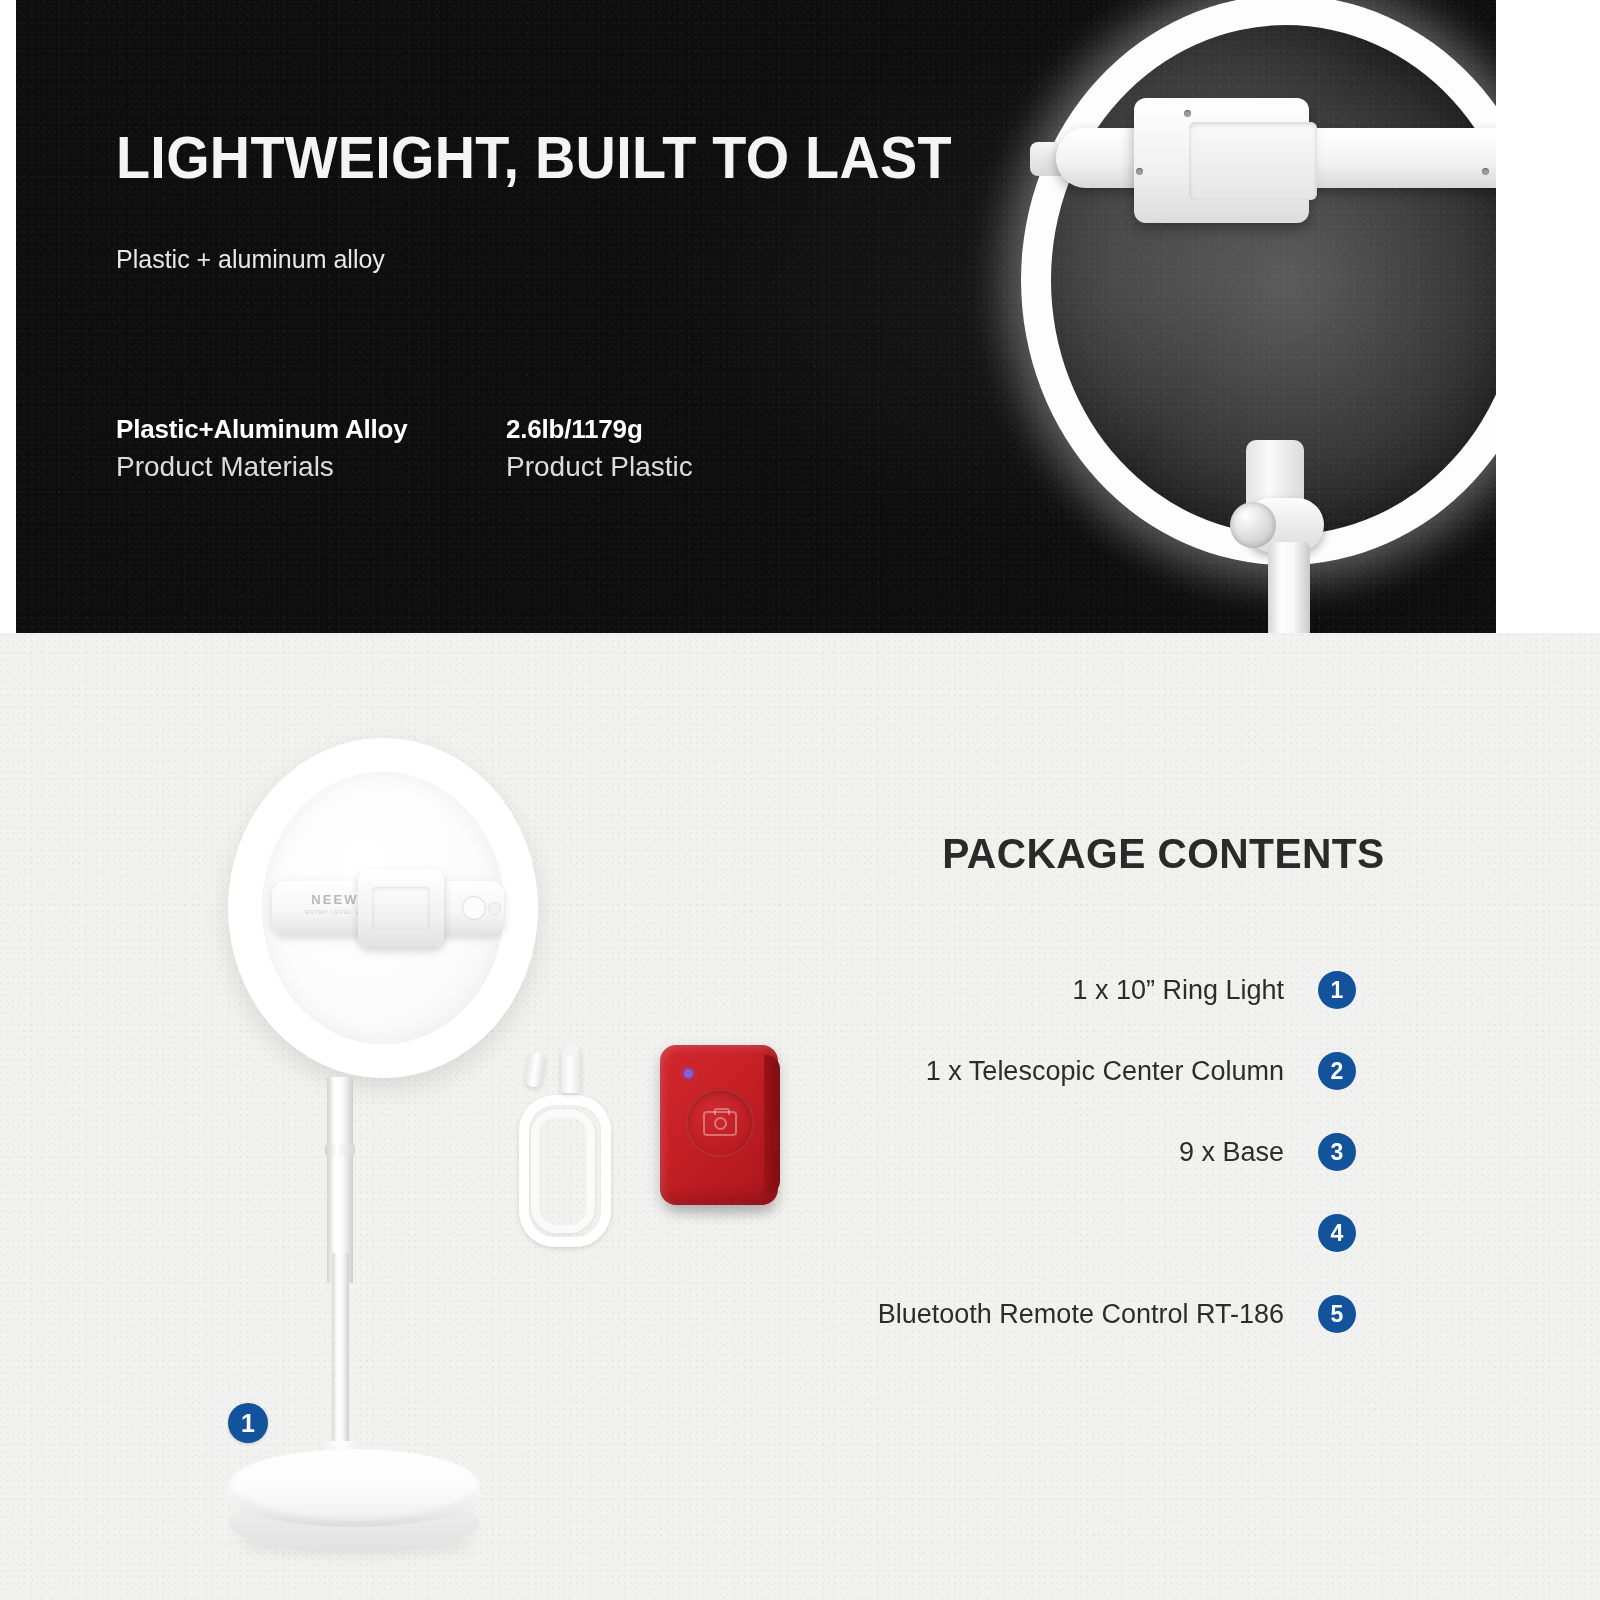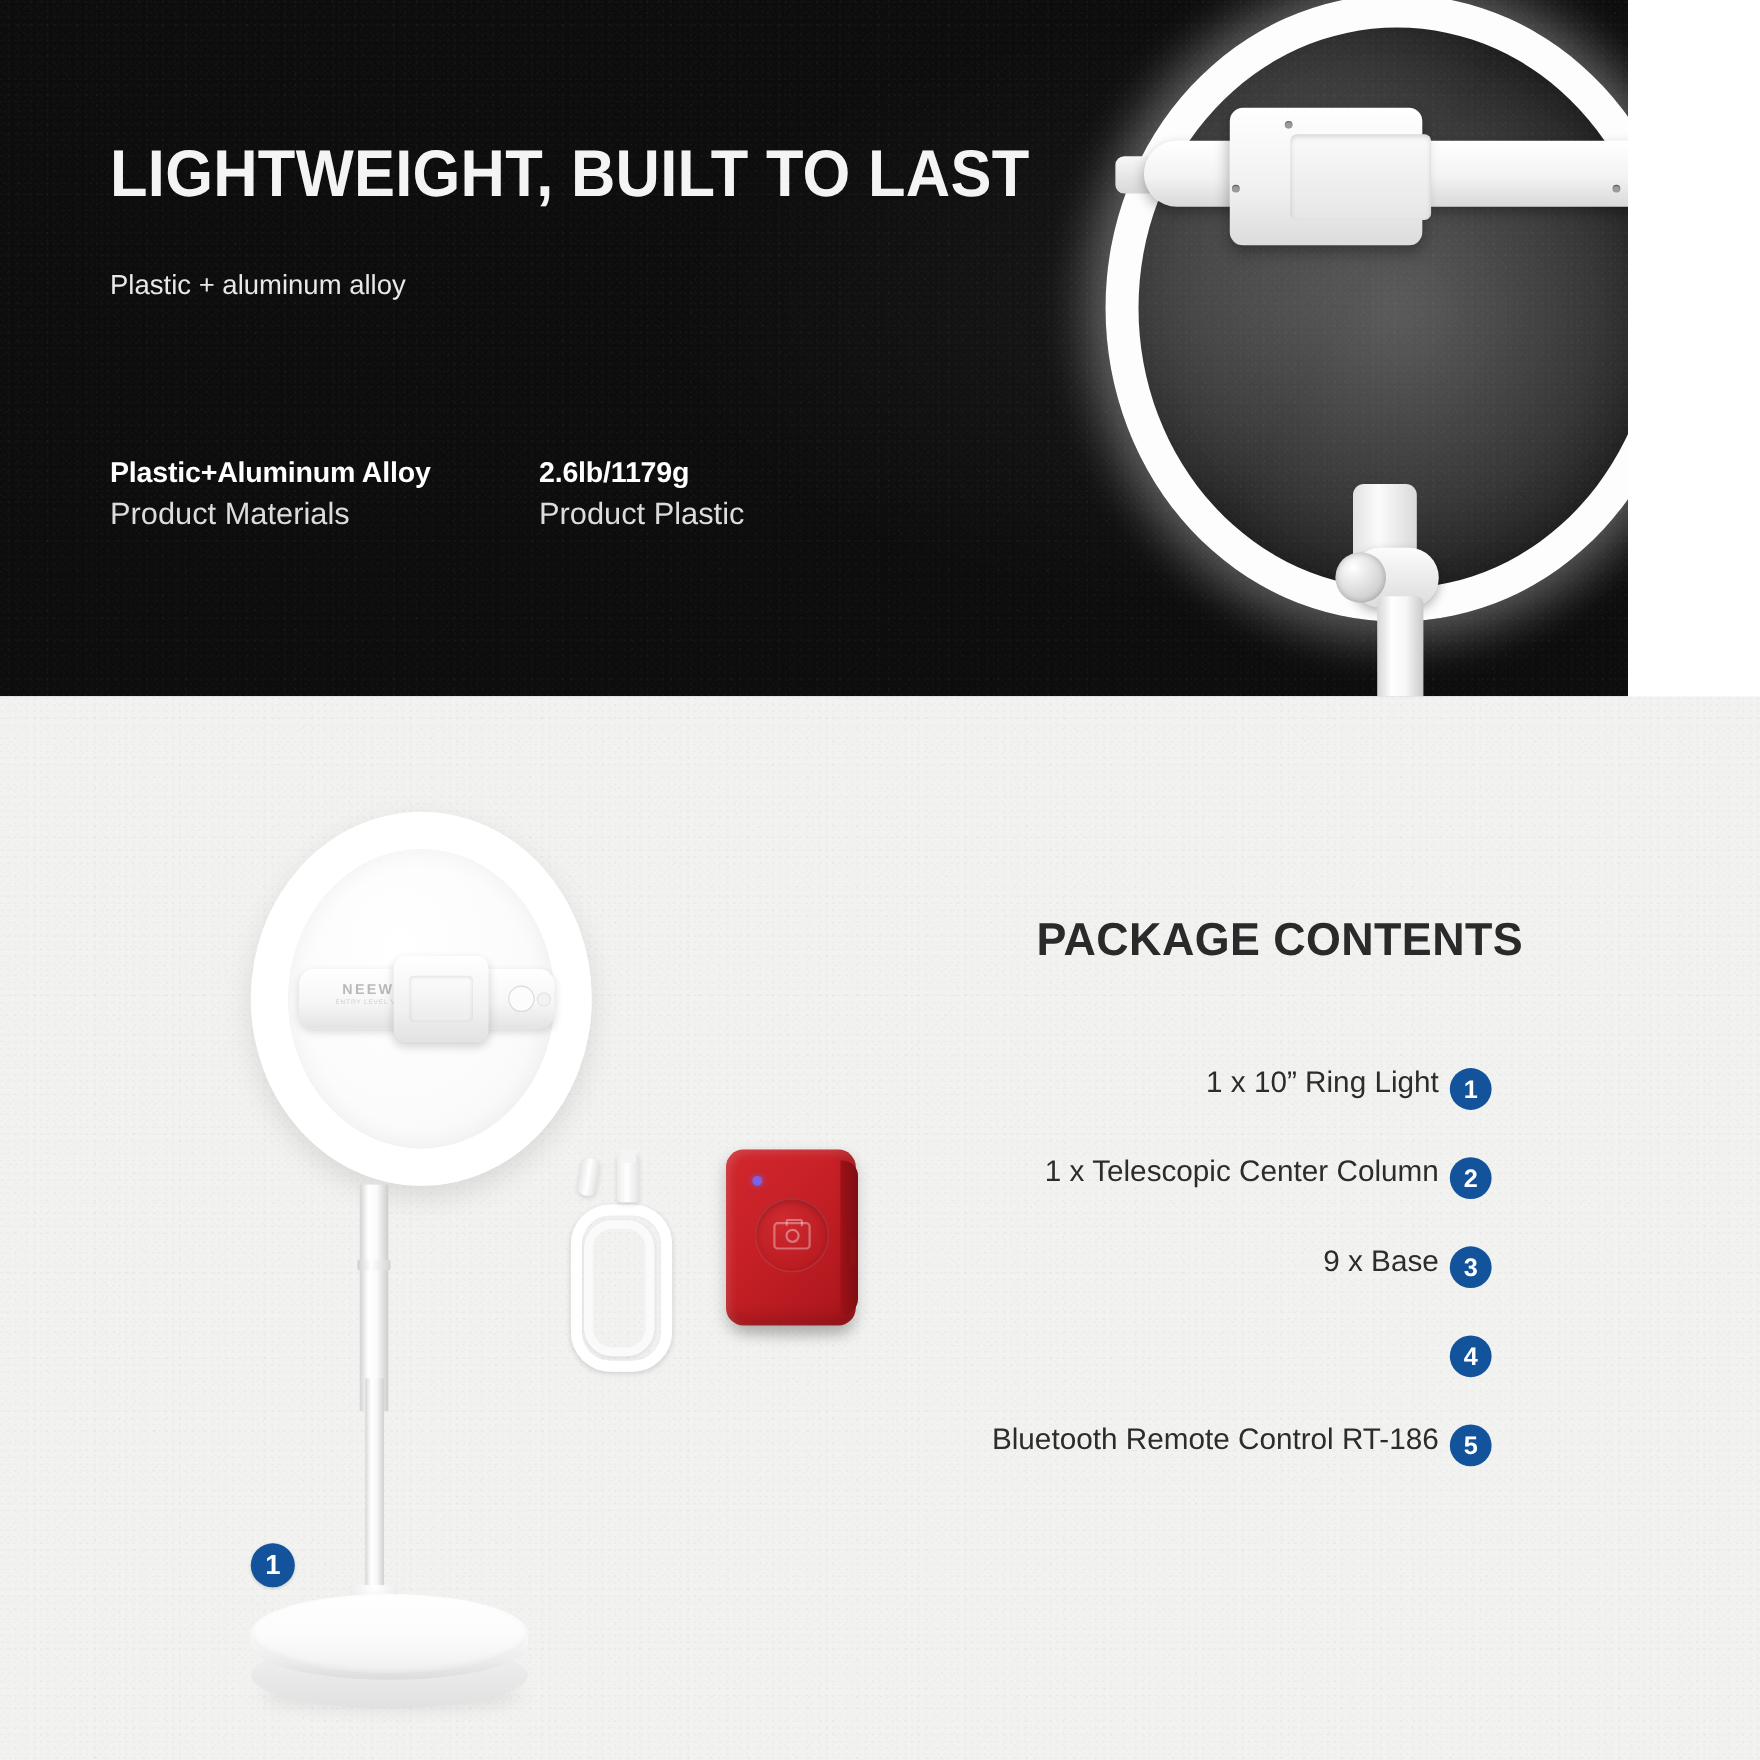--- a/index.html
+++ b/index.html
@@ -5,21 +5,21 @@
   html,body{margin:0;padding:0;}
   body{
     width:1600px;height:1600px;
     font-family:"Liberation Sans",sans-serif;
     overflow:hidden;background:#fff;
   }
   .page{position:relative;width:1600px;height:1600px;overflow:hidden;}
 
   
   .hero{
-    position:absolute;left:0;top:0;width:1480px;height:633px;
+    position:absolute;left:16px;top:0;width:1480px;height:633px;
     background:#0d0d0d;overflow:hidden;
   }
   .hero-noise{
     position:absolute;inset:0;opacity:.5;pointer-events:none;
     background-image:
       radial-gradient(circle at 13% 27%, rgba(255,255,255,.055) 0 1px, transparent 1px),
       radial-gradient(circle at 47% 11%, rgba(255,255,255,.045) 0 1px, transparent 1px),
       radial-gradient(circle at 78% 63%, rgba(255,255,255,.05) 0 1px, transparent 1px),
       radial-gradient(circle at 31% 81%, rgba(255,255,255,.04) 0 1px, transparent 1px),
       radial-gradient(circle at 66% 39%, rgba(255,255,255,.045) 0 1px, transparent 1px);
@@ -295,22 +295,22 @@
   
   .pkg{position:absolute;left:936px;top:200px;width:420px;}
   .pkg-title{
     font-size:42px;font-weight:700;color:#2a2a2a;line-height:1;
     font-family:"Liberation Sans Narrow","Liberation Sans",sans-serif;
     letter-spacing:.4px;text-align:center;transform:scaleX(.97);
     transform-origin:center;white-space:nowrap;
   }
   .pkg-list{margin-top:96px;}
   .pkg-item{
-    display:flex;align-items:flex-start;justify-content:flex-end;
-    gap:10px;margin-bottom:43px;
+    display:flex;align-items:center;justify-content:flex-end;
+    gap:34px;margin-bottom:43px;
   }
   .pkg-label{
     font-size:27px;color:#2c2c2c;font-weight:400;line-height:1;
     white-space:nowrap;text-align:right;
   }
   .pkg-badge{
     position:relative;flex:0 0 auto;width:38px;height:38px;border-radius:50%;
     background:#13539c;color:#fff;display:flex;align-items:center;justify-content:center;
     font-size:23px;font-weight:700;line-height:1;
     font-family:"Liberation Sans Narrow","Liberation Sans",sans-serif;

